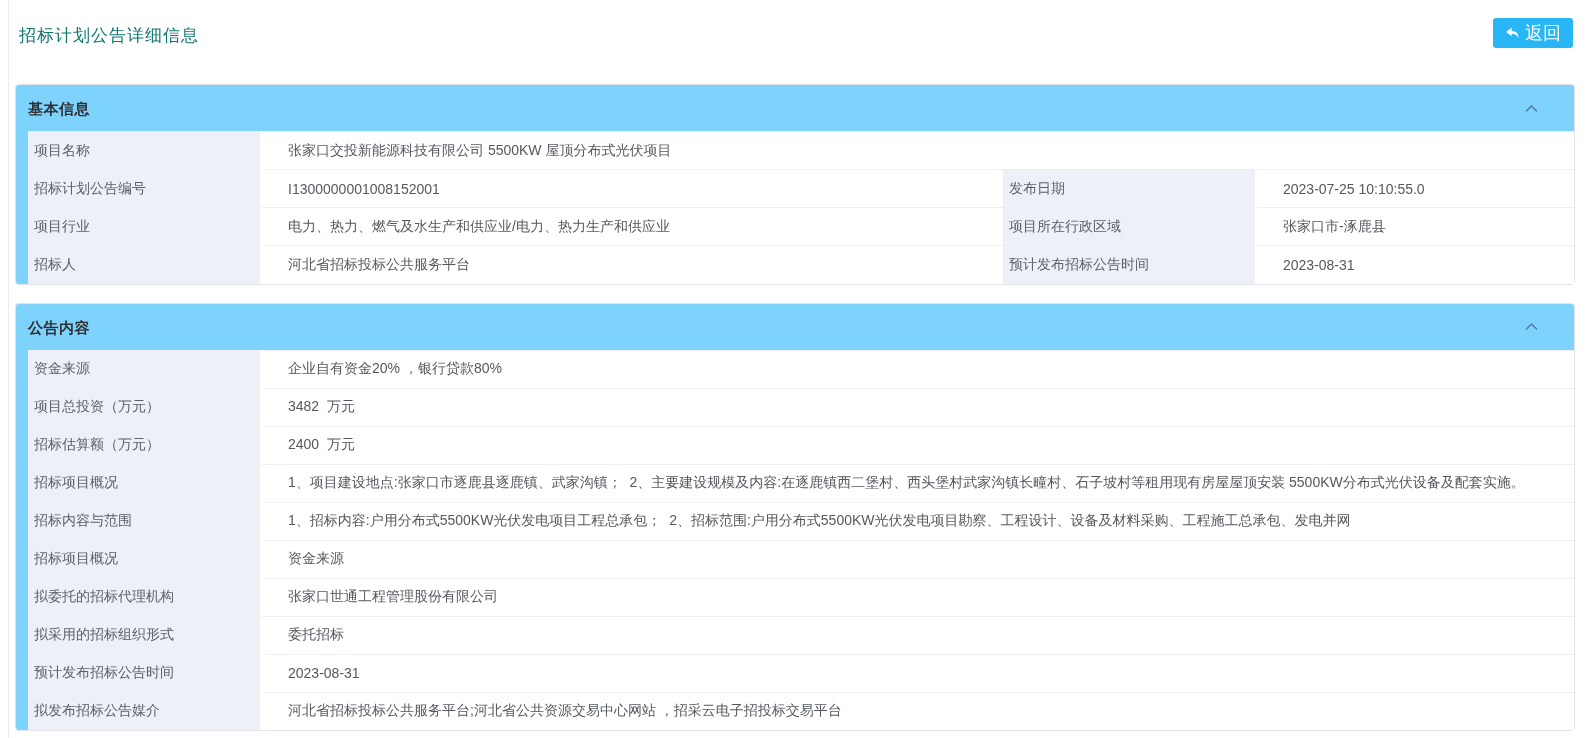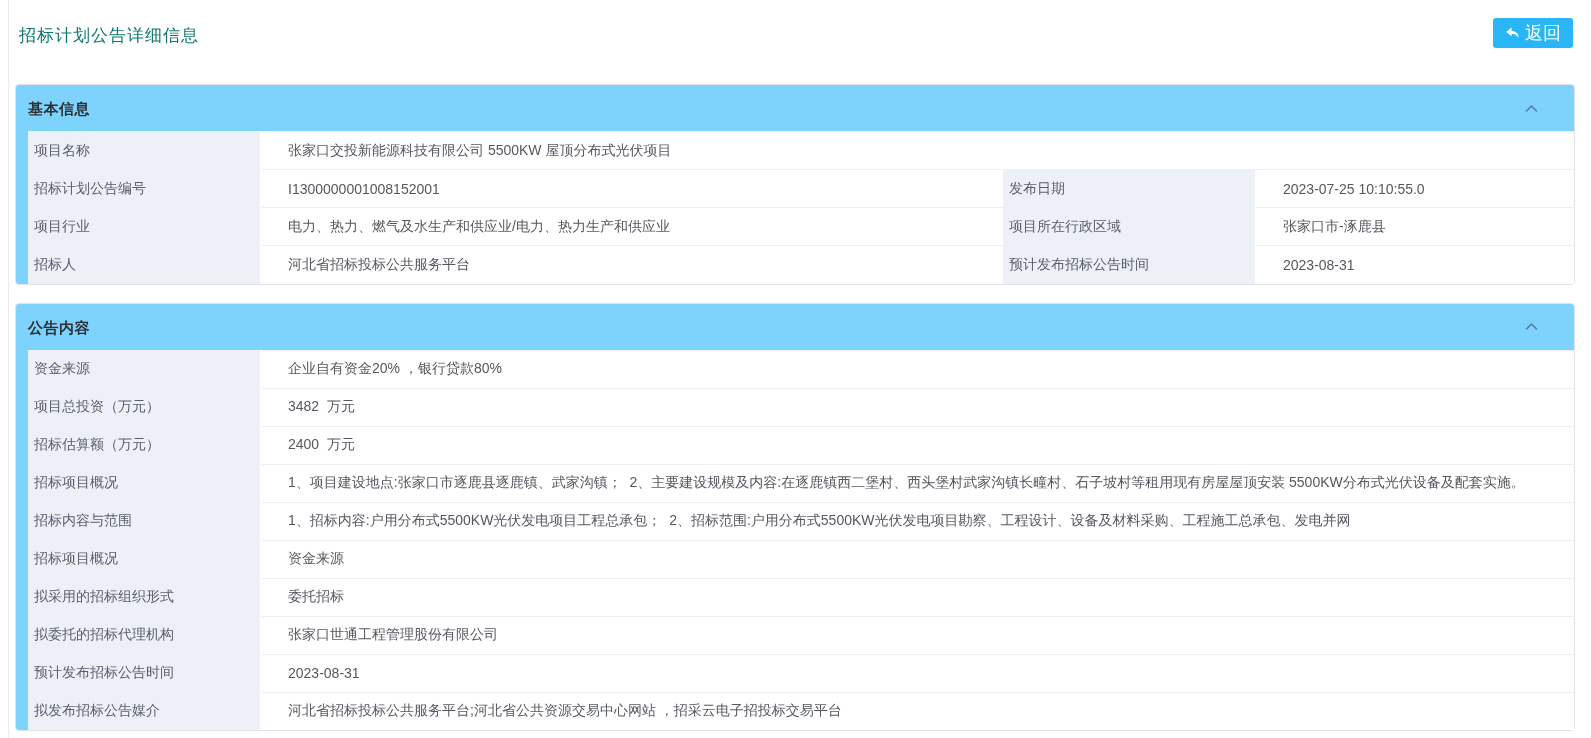--- a/index.html
+++ b/index.html
@@ -191,26 +191,26 @@
       </tr>
       <tr>
         <td class="cell-label">招标内容与范围</td>
         <td class="cell-value">1、招标内容:户用分布式5500KW光伏发电项目工程总承包；  2、招标范围:户用分布式5500KW光伏发电项目勘察、工程设计、设备及材料采购、工程施工总承包、发电并网</td>
       </tr>
       <tr>
         <td class="cell-label">招标项目概况</td>
         <td class="cell-value">资金来源</td>
       </tr>
       <tr>
+        <td class="cell-label">拟委托的招标代理机构</td>
+        <td class="cell-value">张家口世通工程管理股份有限公司</td>
+      </tr>
+      <tr>
         <td class="cell-label">拟采用的招标组织形式</td>
         <td class="cell-value">委托招标</td>
-      </tr>
-      <tr>
-        <td class="cell-label">拟委托的招标代理机构</td>
-        <td class="cell-value">张家口世通工程管理股份有限公司</td>
       </tr>
       <tr>
         <td class="cell-label">预计发布招标公告时间</td>
         <td class="cell-value">2023-08-31</td>
       </tr>
       <tr>
         <td class="cell-label">拟发布招标公告媒介</td>
         <td class="cell-value">河北省招标投标公共服务平台;河北省公共资源交易中心网站 ，招采云电子招投标交易平台</td>
       </tr>
     </tbody>

